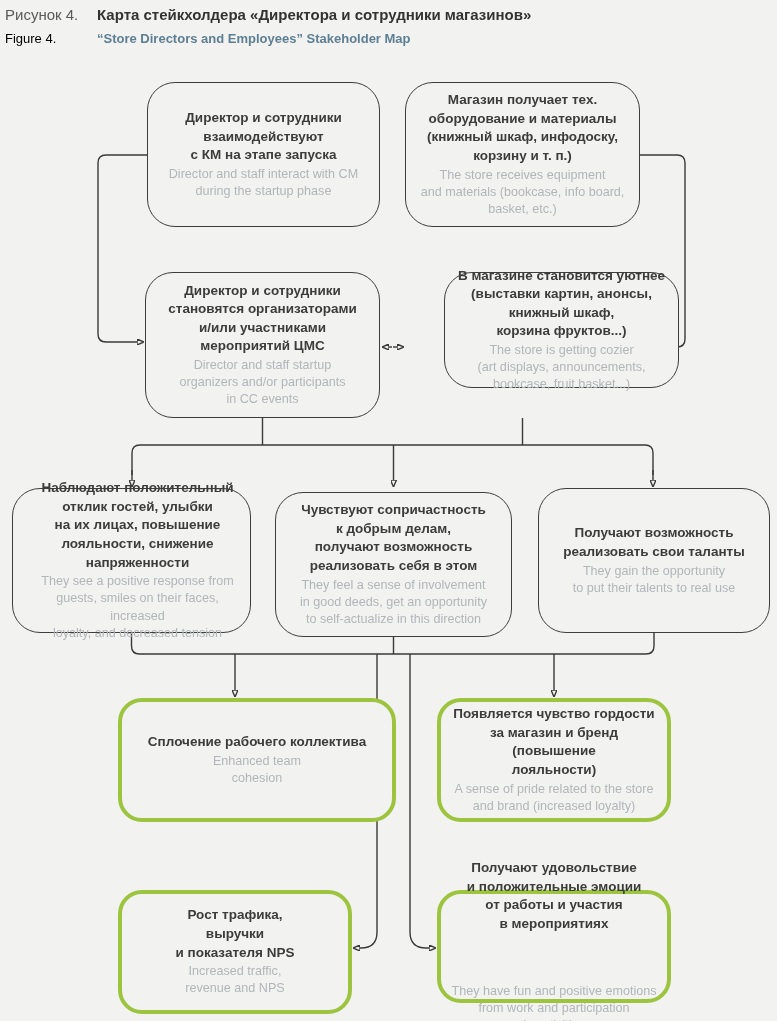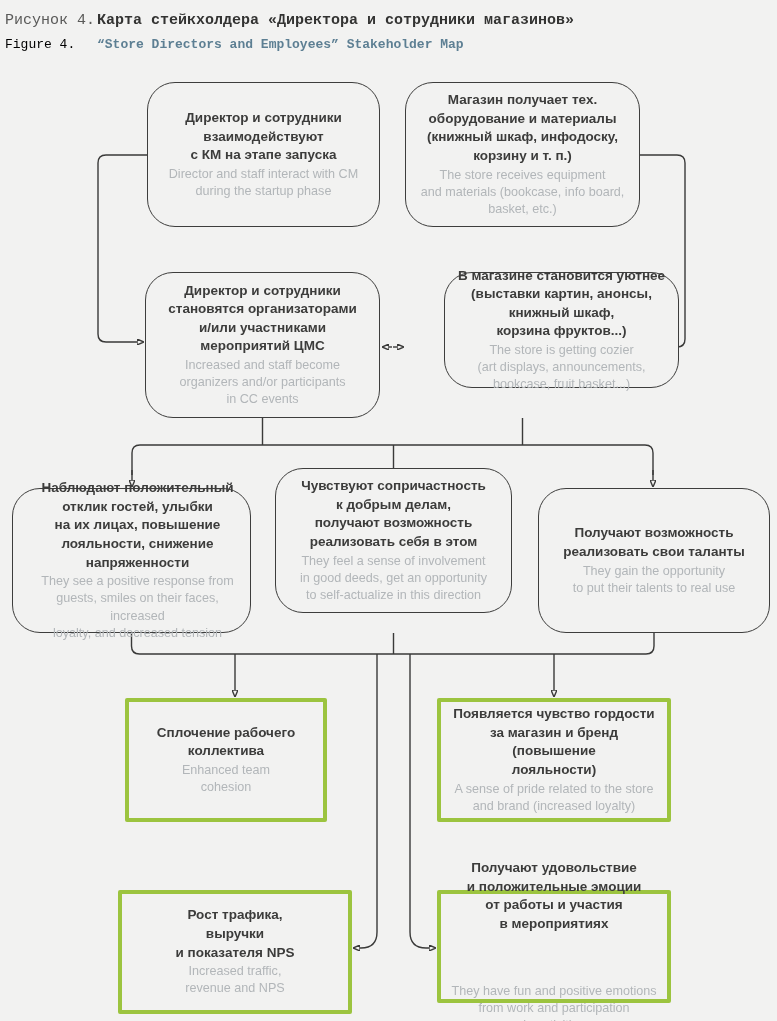--- a/index.html
+++ b/index.html
@@ -5,36 +5,36 @@
   html,body{margin:0;padding:0;}
   body{
     width:777px;height:1021px;
     background:#f2f2f1;
     font-family:"Liberation Sans","DejaVu Sans",sans-serif;
     position:relative;overflow:hidden;
   }
   .stage{position:absolute;left:0;top:0;width:777px;height:1021px;}
 
   
-  .hdr{position:absolute;left:5px;top:12px;width:760px;font-family:Liberation Mono, monospace;}
+  .hdr{position:absolute;left:5px;top:6px;width:760px;}
   .hdr-row{display:flex;align-items:baseline;}
   .hdr-label-ru{width:92px;flex:0 0 92px;font-size:15px;color:#5a5a59;}
   .hdr-title-ru{font-size:15px;font-weight:bold;color:#333332;}
   .hdr-label-en{width:92px;flex:0 0 92px;font-size:13px;color:#000000;margin-top:2px;}
   .hdr-title-en{font-size:13px;font-weight:bold;color:#5d7f93;margin-top:8px;}
 
   
   .node{
     position:absolute;box-sizing:border-box;
     display:flex;flex-direction:column;align-items:center;justify-content:center;
     text-align:center;padding:6px 8px;
     background:#f2f2f1;
   }
   .node.process{border:1.5px solid #3e3e3d;border-radius:28px;}
-  .node.outcome{border:4px solid #9cc43f;border-radius:2px;}
+  .node.outcome{border:4px solid #9cc43f;border-radius:24px;}
   .ru{
     white-space:pre-line;font-size:13.5px;line-height:1.38;
     font-weight:bold;color:#3c3c3b;
   }
   .en{
     white-space:pre-line;font-size:12.6px;line-height:1.36;
     color:#b2b6b9;margin-top:1px;
   }
   svg.wires{position:absolute;left:0;top:0;width:777px;height:1021px;pointer-events:none;}
   svg.wires path{fill:none;stroke:#3a3a39;stroke-width:1.4;}
@@ -102,21 +102,21 @@
     <div class="en">The store receives equipment
 and materials (bookcase, info board,
 basket, etc.)</div>
   </div>
 
   <div class="node process" style="left:145px;top:272px;width:235px;height:146px;">
     <div class="ru">Директор и сотрудники
 становятся организаторами
 и/или участниками
 мероприятий ЦМС</div>
-    <div class="en">Increased and staff become
+    <div class="en">Director and staff startup
 organizers and/or participants
 in CC events</div>
   </div>
   <div class="node process" style="left:405px;top:272px;width:235px;height:116px;margin-left:39px;">
     <div class="ru">В магазине становится уютнее
 (выставки картин, анонсы,
 книжный шкаф,
 корзина фруктов...)</div>
     <div class="en">The store is getting cozier
 (art displays, announcements,
@@ -126,37 +126,37 @@
   <div class="node process" style="left:12px;top:488px;width:239px;height:145px;padding-left:20px;">
     <div class="ru">Наблюдают положительный
 отклик гостей, улыбки
 на их лицах, повышение
 лояльности, снижение
 напряженности</div>
     <div class="en">They see a positive response from
 guests, smiles on their faces, increased
 loyalty, and decreased tension</div>
   </div>
-  <div class="node process" style="left:275px;top:468px;width:237px;height:145px;">
+  <div class="node process" style="left:275px;top:492px;width:237px;height:145px;">
     <div class="ru">Чувствуют сопричастность
 к добрым делам,
 получают возможность
 реализовать себя в этом</div>
     <div class="en">They feel a sense of involvement
 in good deeds, get an opportunity
 to self-actualize in this direction</div>
   </div>
   <div class="node process" style="left:538px;top:488px;width:232px;height:145px;">
     <div class="ru">Получают возможность
 реализовать свои таланты</div>
     <div class="en">They gain the opportunity
 to put their talents to real use</div>
   </div>
 
-  <div class="node outcome" style="left:125px;top:698px;width:202px;height:124px;">
+  <div class="node outcome" style="left:118px;top:698px;width:278px;height:124px;">
     <div class="ru">Сплочение рабочего коллектива</div>
     <div class="en">Enhanced team
 cohesion</div>
   </div>
   <div class="node outcome" style="left:437px;top:698px;width:234px;height:124px;">
     <div class="ru">Появляется чувство гордости
 за магазин и бренд (повышение
 лояльности)</div>
     <div class="en">A sense of pride related to the store
 and brand (increased loyalty)</div>

